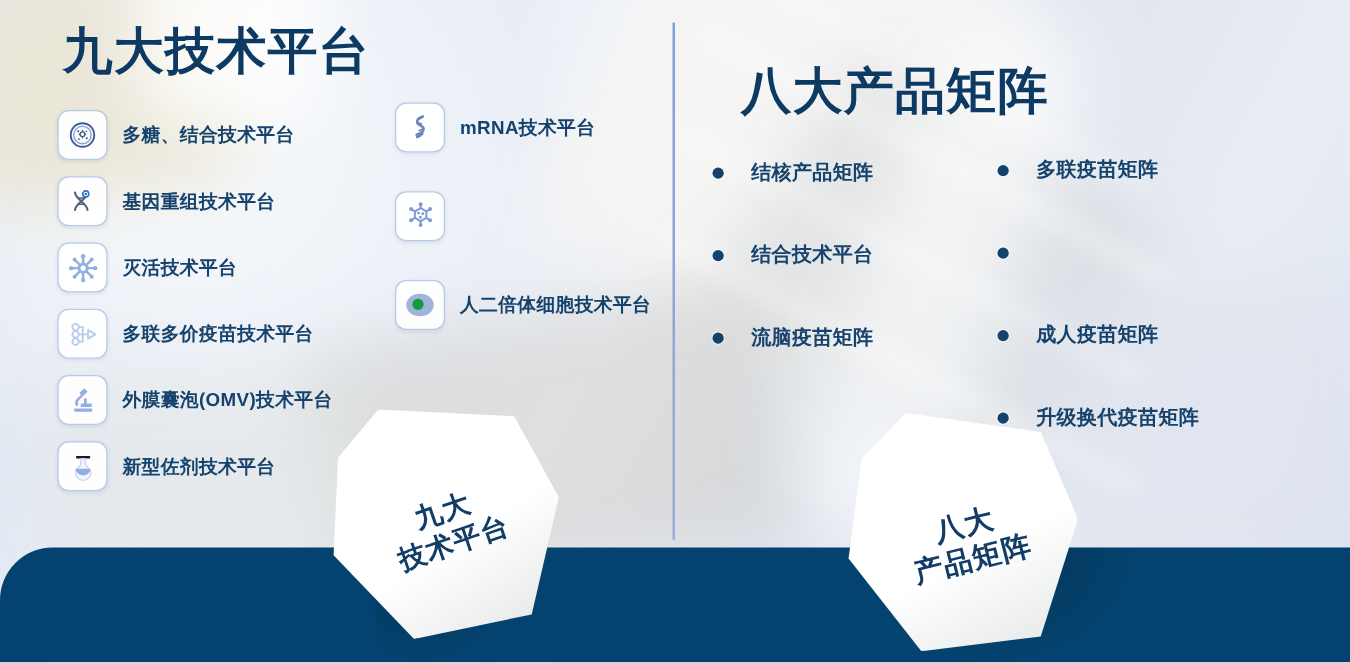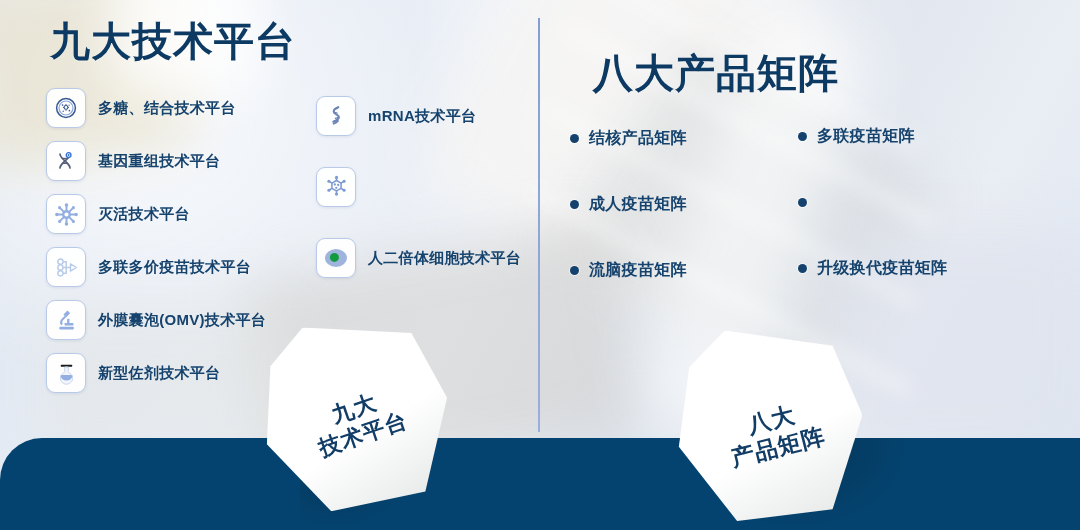--- a/index.html
+++ b/index.html
@@ -58,21 +58,21 @@
   .h-right{position:absolute;left:593px;top:16px;margin-top:32px;}
   .panel-title{
     font-size:40px;font-weight:bold;color:#0d3a63;letter-spacing:1px;
     line-height:1.25;white-space:nowrap;
     text-shadow:0 1px 0 rgba(255,255,255,.4);
   }
 
   
   .tech-col{position:absolute;}
   .tech-col.c1{left:46px;top:88px;}
-  .tech-col.c2{left:316px;top:96px;}
+  .tech-col.c2{left:316px;top:82px;}
   .tech-item{display:flex;align-items:center;margin-bottom:13px;}
   .tech-col.c2 .tech-item{margin-bottom:31px;}
   .icon-tile{
     width:38px;height:38px;flex:0 0 38px;border-radius:9px;
     background:rgba(255,255,255,.94);
     border:1px solid #b9c9e8;
     box-shadow:0 1px 3px rgba(40,70,120,.10);
     display:flex;align-items:center;justify-content:center;
   }
   .tech-label{
@@ -83,21 +83,21 @@
   
   .bul-col{position:absolute;}
   .bul-col.r1{left:570px;top:105px;}
   .bul-col.r2{left:798px;top:103px;}
   .bul-item{display:flex;align-items:center;height:66px;}
   .dot{
     width:9px;height:9px;flex:0 0 9px;border-radius:50%;
     background:#14426d;box-shadow:0 0 0 1px rgba(255,255,255,.5);
   }
   .bul-label{
-    margin-left:10px;font-size:16px;font-weight:bold;color:#16436d;
+    margin-left:22px;font-size:16px;font-weight:bold;color:#16436d;
     white-space:nowrap;letter-spacing:.3px;
   }
 
   
   .hex-wrap{position:absolute;}
   .hex-wrap.left{left:258px;top:325px;width:190px;height:185px;transform:rotate(-3deg);}
   .hex-wrap.right{left:672px;top:332px;width:190px;height:190px;transform:rotate(2deg);}
   .hex{
     position:absolute;inset:0;
     background:linear-gradient(150deg,#ffffff 0%,#ffffff 58%,#f1f2f2 78%,#e3e4e4 100%);
@@ -308,35 +308,39 @@
 
   </div>
 
   <div class="bul-col r1">
     <div class="bul-item">
       <span class="dot"></span>
       <span class="bul-label">结核产品矩阵</span>
     </div>
     <div class="bul-item">
       <span class="dot"></span>
+      <span class="bul-label">结合技术平台</span>
+    </div>
+    <div class="bul-item">
+      <span class="dot"></span>
+      <span class="bul-label">流脑疫苗矩阵</span>
+    </div>
+  </div>
+
+  <div class="bul-col r2">
+    <div class="bul-item">
+      <span class="dot"></span>
+      <span class="bul-label">多联疫苗矩阵</span>
+    </div>
+    <div class="bul-item">
+      <span class="dot"></span>
+    </div>
+    <div class="bul-item">
+      <span class="dot"></span>
       <span class="bul-label">成人疫苗矩阵</span>
-    </div>
-    <div class="bul-item">
-      <span class="dot"></span>
-      <span class="bul-label">流脑疫苗矩阵</span>
-    </div>
-  </div>
-
-  <div class="bul-col r2">
-    <div class="bul-item">
-      <span class="dot"></span>
-      <span class="bul-label">多联疫苗矩阵</span>
-    </div>
-    <div class="bul-item">
-      <span class="dot"></span>
     </div>
     <div class="bul-item">
       <span class="dot"></span>
       <span class="bul-label">升级换代疫苗矩阵</span>
     </div>
   </div>
 
   <div class="navy-band">
     <div class="navy-shadow"></div>
     <div class="navy-shadow2"></div>

